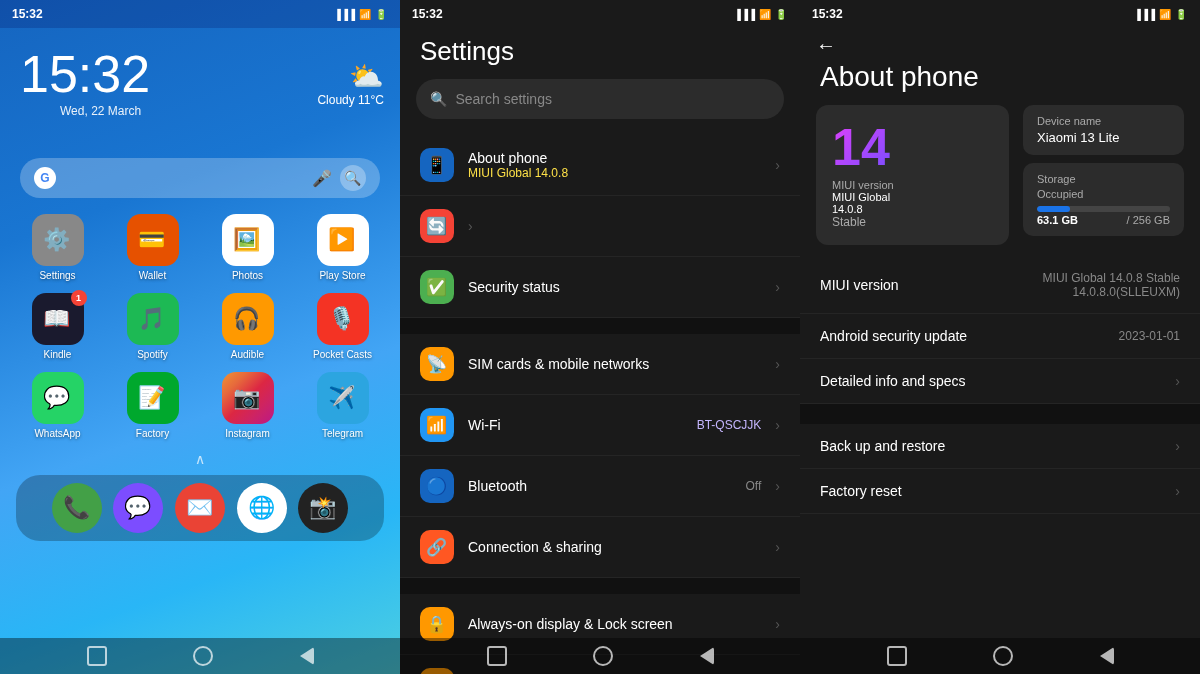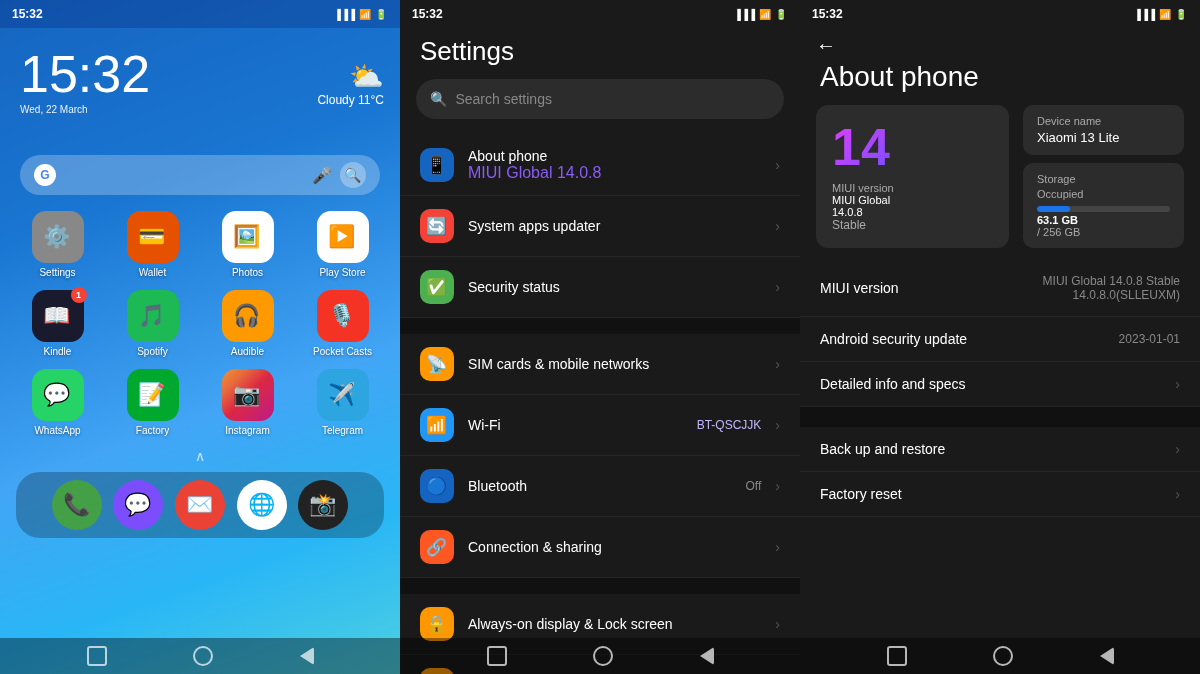--- a/index.html
+++ b/index.html
@@ -64,21 +64,21 @@
     #panel1 {
       background: linear-gradient(160deg, #1565c0 0%, #1976d2 30%, #42a5f5 60%, #29b6f6 80%, #4dd0e1 100%);
     }
     #panel1 .status-bar { background: rgba(0,0,80,0.2); }
 
     .home-time-widget {
       padding: 20px 20px 10px;
       color: #fff;
     }
     .home-time { font-size: 52px; font-weight: 300; line-height: 1; }
-    .home-date { font-size: 10px; margin-top: 4px; opacity: 0.9; }
+    .home-date { font-size: 12px; margin-top: 4px; opacity: 0.9; margin-left: 40px; }
     .home-weather {
       position: absolute;
       top: 60px; right: 16px;
       text-align: right;
       color: #fff;
       font-size: 12px;
     }
     .home-weather .weather-icon { font-size: 28px; display: block; text-align: right; }
 
     .search-bar {
@@ -192,21 +192,21 @@
     }
     .settings-item-icon {
       width: 34px; height: 34px;
       border-radius: 10px;
       display: flex; align-items: center; justify-content: center;
       font-size: 17px;
       flex-shrink: 0;
     }
     .settings-item-content { flex: 1; }
     .settings-item-label { color: #fff; font-size: 14px; }
-    .settings-item-value { color: #8b5cf6; font-size: 16px; }
+    .settings-item-value { color: #fde047; font-size: 12px; }
     .settings-chevron { color: #555; font-size: 14px; }
     .settings-divider { height: 16px; background: #111; }
 
     
     #panel3 { background: #1a1a1a; }
     #panel3 .status-bar { background: #1a1a1a; }
 
     .back-row {
       padding: 4px 16px 0;
       color: #fff;
@@ -268,21 +268,20 @@
     }
     .storage-bar-fill {
       height: 100%;
       background: #1a73e8;
       border-radius: 3px;
     }
     .storage-values {
       display: flex;
       justify-content: space-between;
       margin-top: 2px;
-      flex-direction: column;
     }
     .storage-occupied { color: #fff; font-size: 11px; font-weight: 600; }
     .storage-total { color: #aaa; font-size: 11px; }
 
     .about-list { padding: 0 0 36px; }
     .about-item {
       display: flex;
       align-items: center;
       justify-content: space-between;
       padding: 14px 20px;
@@ -423,23 +422,20 @@
       <div class="settings-item-icon" style="background:#1565c0;">📱</div>
       <div class="settings-item-content">
         <div class="settings-item-label">About phone</div>
         <div class="settings-item-value">MIUI Global 14.0.8</div>
       </div>
       <span class="settings-chevron">›</span>
     </div>
 
     <div class="settings-item">
       <div class="settings-item-icon" style="background:#f44336;">🔄</div>
-      <div class="settings-item-content">
-        <div class="settings-item-label">System apps updater</div>
-      </div>
       <span class="settings-chevron">›</span>
     </div>
 
     <div class="settings-item">
       <div class="settings-item-icon" style="background:#4caf50;">✅</div>
       <div class="settings-item-content">
         <div class="settings-item-label">Security status</div>
       </div>
       <span class="settings-chevron">›</span>
     </div>

